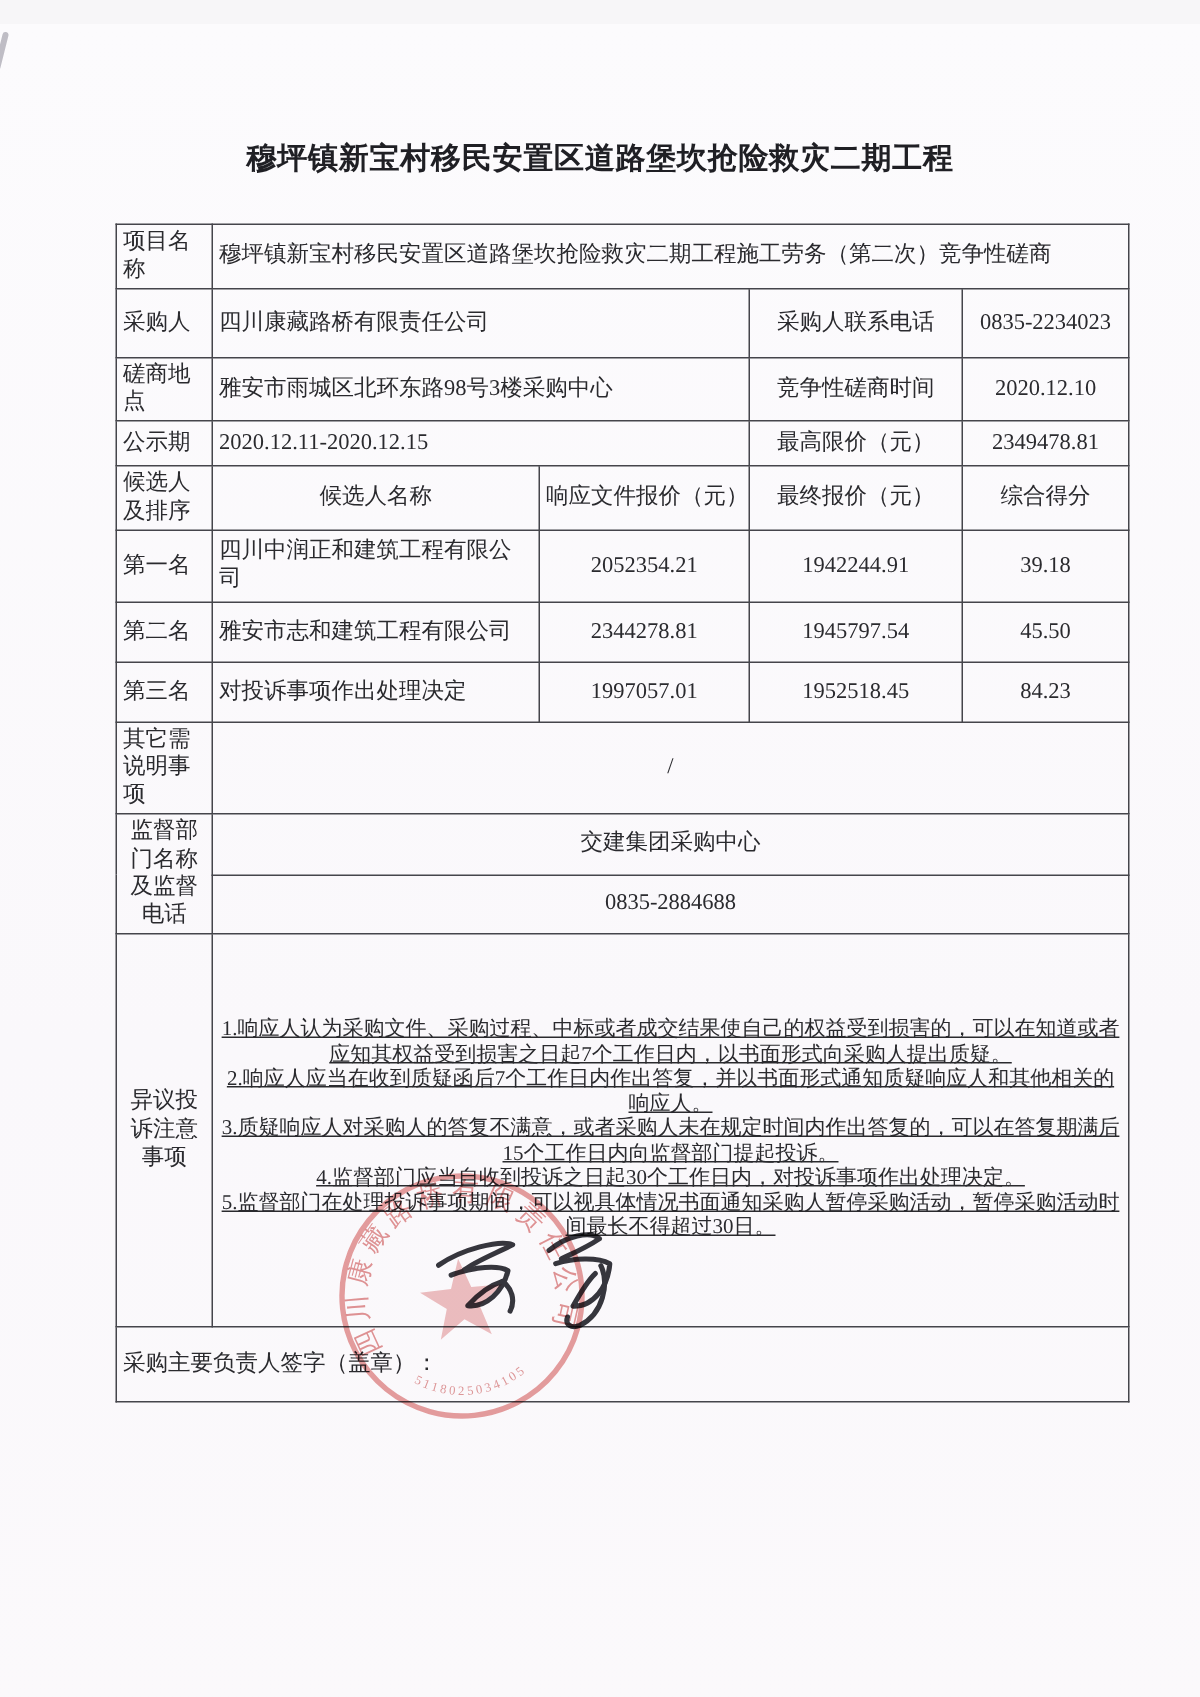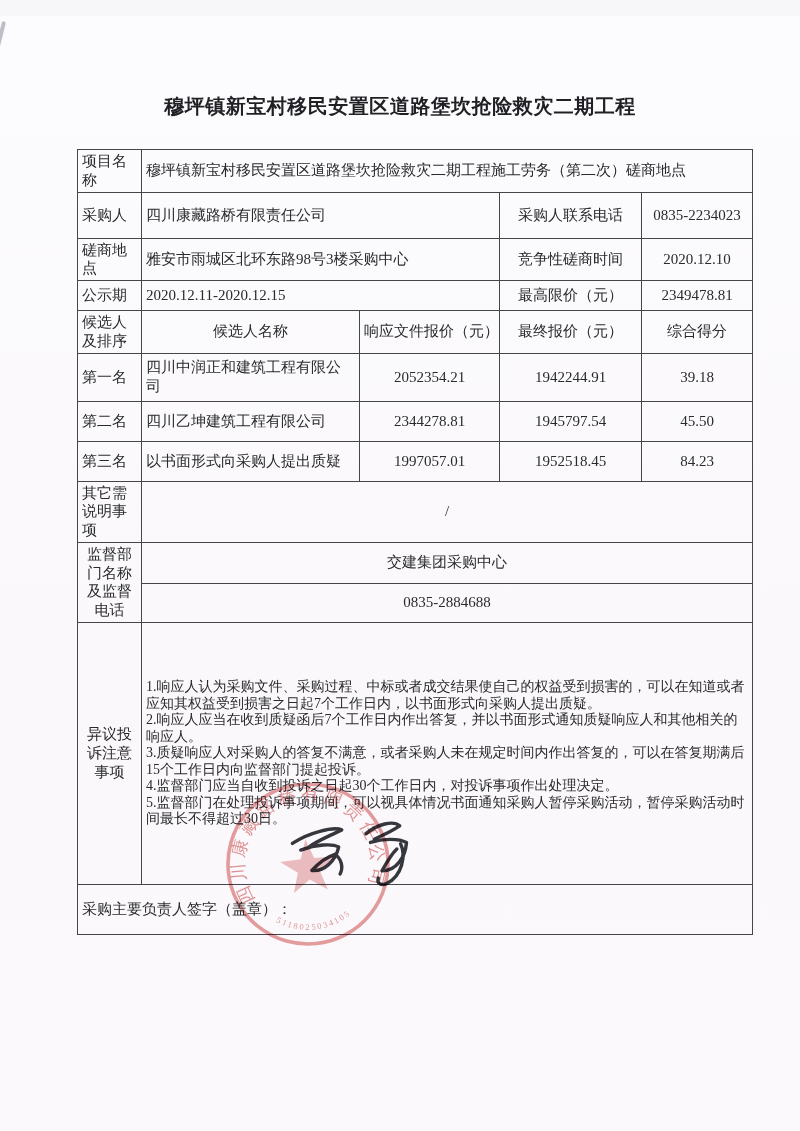--- a/index.html
+++ b/index.html
@@ -32,21 +32,21 @@
     overflow:hidden;
   }
   .lab{text-align:left;padding:2px 1px 2px 3px;}
   .lab-c{text-align:center;padding:2px 1px;}
   .cell-l{text-align:left;padding:2px 6px;}
   .cell-c{text-align:center;white-space:nowrap;padding:2px 2px;}
   .name-cell{text-align:left;padding:2px 8px 2px 6px;}
   .hdr{text-align:center;white-space:nowrap;padding:2px 1px;}
   .obj-cell{
     font-size:14px;line-height:16.5px;
-    padding:46px 8px 10px 6px;vertical-align:middle;text-align:left;
+    padding:46px 8px 10px 6px;vertical-align:middle;text-align:center;text-decoration:underline;
   }
   .sig-cell{text-align:left;padding:2px 2px 2px 5px;white-space:nowrap;}
   .slash-cell{text-align:center;}
   .seal{
     position:absolute;left:212px;top:752px;width:192px;height:192px;
     transform:rotate(-6deg);
     mix-blend-mode:multiply;opacity:.92;pointer-events:none;
   }
   .signature{
     position:absolute;left:283px;top:794px;width:152px;height:86px;
@@ -70,21 +70,21 @@
       <col style="width:64px">
         <col style="width:218px">
         <col style="width:140px">
         <col style="width:142px">
         <col style="width:111px">
     </colgroup>
 
     <tbody>
         <tr style="height:32px">
       <td class="lab">项目名称</td>
-      <td class="cell-l" colspan="4">穆坪镇新宝村移民安置区道路堡坎抢险救灾二期工程施工劳务（第二次）磋商地点</td>
+      <td class="cell-l" colspan="4">穆坪镇新宝村移民安置区道路堡坎抢险救灾二期工程施工劳务（第二次）竞争性磋商</td>
     </tr>
 
     <tr style="height:46px">
       <td class="lab">采购人</td>
       <td class="cell-l" colspan="2">四川康藏路桥有限责任公司</td>
       <td class="hdr">采购人联系电话</td>
       <td class="cell-c">0835-2234023</td>
     </tr>
 
     <tr style="height:38px">
@@ -112,29 +112,29 @@
     <tr style="height:48px">
       <td class="lab">第一名</td>
       <td class="name-cell">四川中润正和建筑工程有限公司</td>
       <td class="cell-c">2052354.21</td>
       <td class="cell-c">1942244.91</td>
       <td class="cell-c">39.18</td>
     </tr>
 
     <tr style="height:40px">
       <td class="lab">第二名</td>
-      <td class="name-cell">四川乙坤建筑工程有限公司</td>
+      <td class="name-cell">雅安市志和建筑工程有限公司</td>
       <td class="cell-c">2344278.81</td>
       <td class="cell-c">1945797.54</td>
       <td class="cell-c">45.50</td>
     </tr>
 
     <tr style="height:40px">
       <td class="lab">第三名</td>
-      <td class="name-cell">以书面形式向采购人提出质疑</td>
+      <td class="name-cell">对投诉事项作出处理决定</td>
       <td class="cell-c">1997057.01</td>
       <td class="cell-c">1952518.45</td>
       <td class="cell-c">84.23</td>
     </tr>
 
     <tr style="height:42px">
       <td class="lab">其它需说明事项</td>
       <td class="slash-cell" colspan="4">/</td>
     </tr>
 

